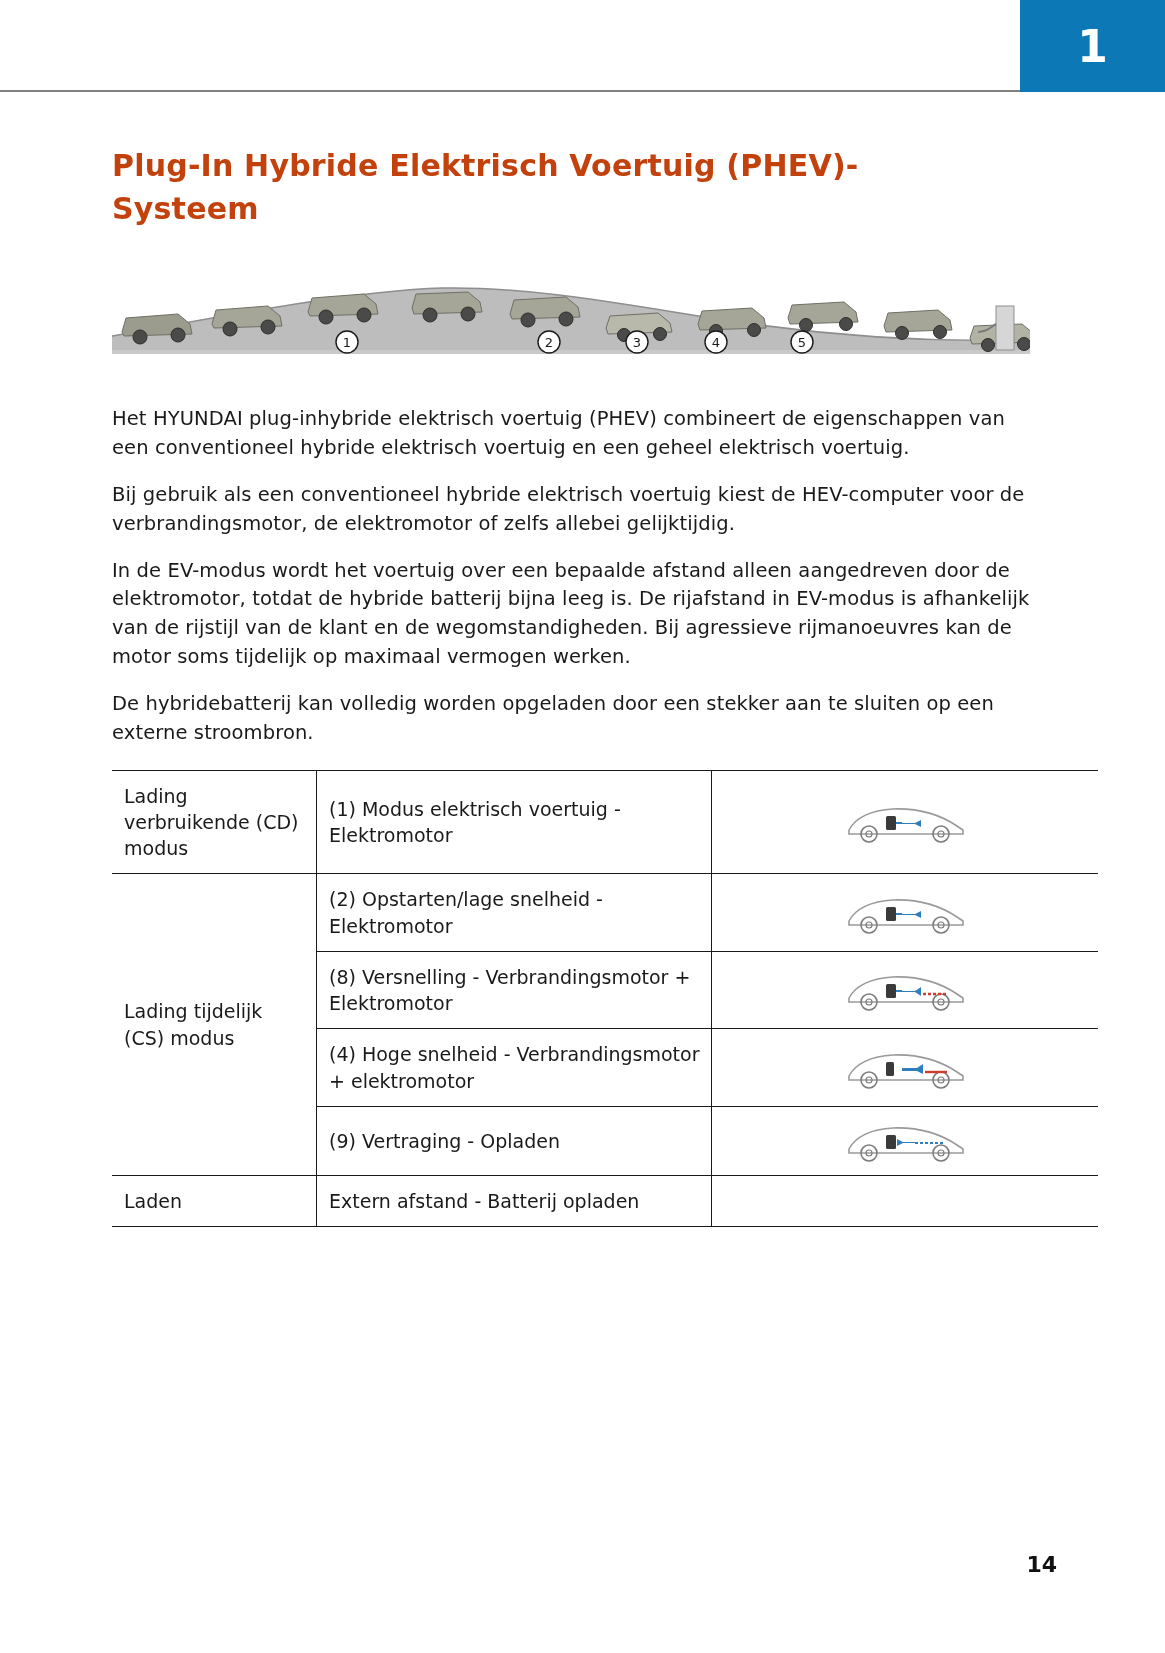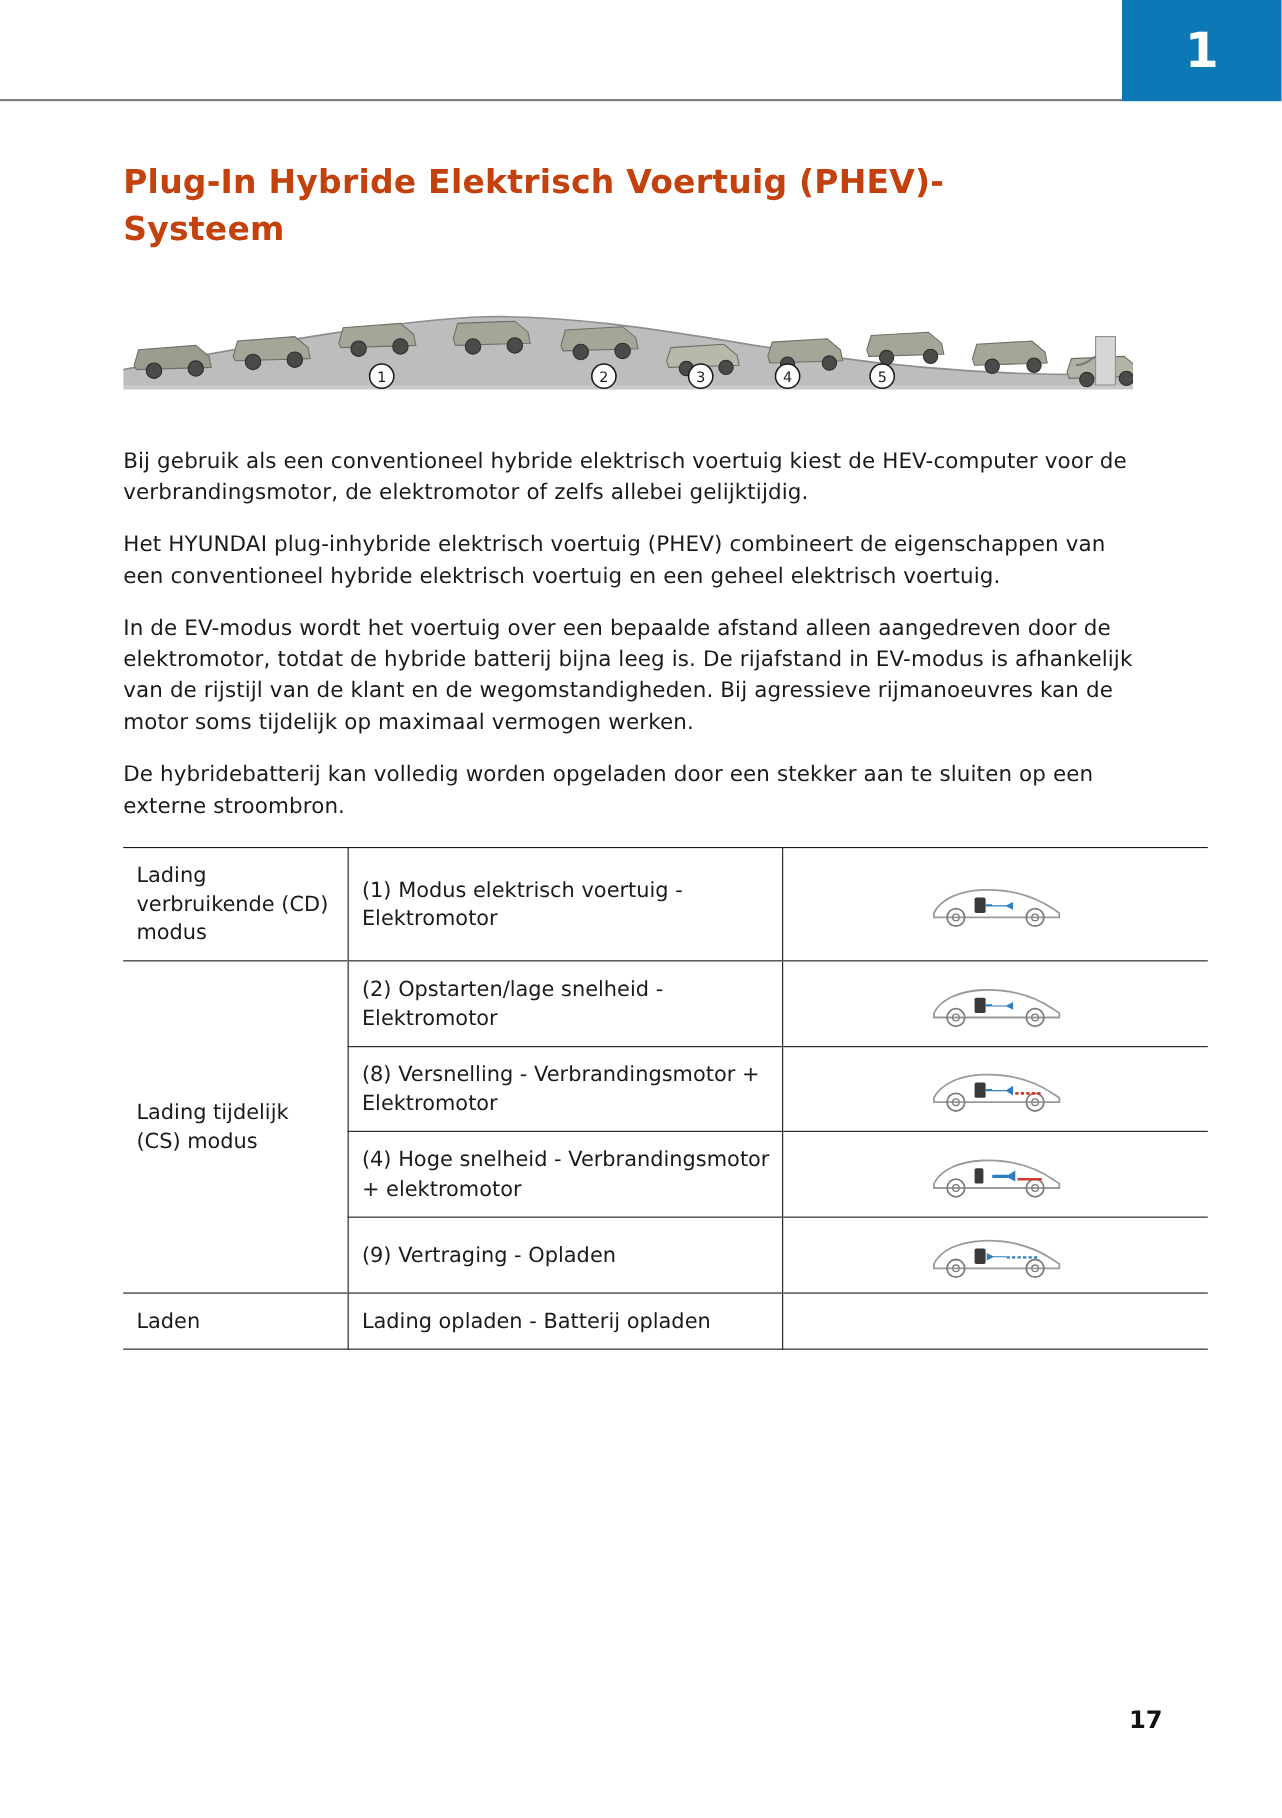--- a/index.html
+++ b/index.html
@@ -212,22 +212,22 @@
         <text x="525" y="67">3</text>
         <circle cx="604" cy="62" r="11" fill="#ffffff" stroke="#1a1a1a" stroke-width="1.4"></circle>
         <text x="604" y="67">4</text>
         <circle cx="690" cy="62" r="11" fill="#ffffff" stroke="#1a1a1a" stroke-width="1.4"></circle>
         <text x="690" y="67">5</text>
       </g>
     </svg>
   </div>
 
   <div class="body-text">
+    <p>Het HYUNDAI plug-inhybride elektrisch voertuig (PHEV) combineert de eigenschappen van een conventioneel hybride elektrisch voertuig en een geheel elektrisch voertuig.</p>
     <p>Bij gebruik als een conventioneel hybride elektrisch voertuig kiest de HEV-computer voor de verbrandingsmotor, de elektromotor of zelfs allebei gelijktijdig.</p>
-    <p>Het HYUNDAI plug-inhybride elektrisch voertuig (PHEV) combineert de eigenschappen van een conventioneel hybride elektrisch voertuig en een geheel elektrisch voertuig.</p>
     <p>In de EV-modus wordt het voertuig over een bepaalde afstand alleen aangedreven door de elektromotor, totdat de hybride batterij bijna leeg is. De rijafstand in EV-modus is afhankelijk van de rijstijl van de klant en de wegomstandigheden. Bij agressieve rijmanoeuvres kan de motor soms tijdelijk op maximaal vermogen werken.</p>
     <p>De hybridebatterij kan volledig worden opgeladen door een stekker aan te sluiten op een externe stroombron.</p>
   </div>
 
   <table class="modes">
     <tbody>
       <tr>
         <td class="col-phase" rowspan="1">Lading verbruikende (CD) modus</td>
         <td class="col-desc">(1) Modus elektrisch voertuig - Elektromotor</td>
         <td class="col-icon">
@@ -315,21 +315,21 @@
               <rect x="45" y="16" width="10" height="14" rx="1.5" fill="#3a3a3a"></rect>
               <path d="M74 23 L62 23 L56 20 L56 27 L62 24 L74 24 Z" fill="#2f7fbf"></path>
               <path d="M74 24 L104 24" stroke="#2f7fbf" stroke-width="2" stroke-dasharray="3 2"></path>
             </svg>
           </span>
         </td>
       </tr>
 
       <tr class="divider-row">
         <td class="col-phase">Laden</td>
-        <td class="col-desc">Lading opladen - Batterij opladen</td>
+        <td class="col-desc">Extern afstand - Batterij opladen</td>
         <td class="col-icon"></td>
       </tr>
     </tbody>
   </table>
 
 </div>
 
-<div class="page-number">17</div>
+<div class="page-number">14</div>
 
 </body></html>

